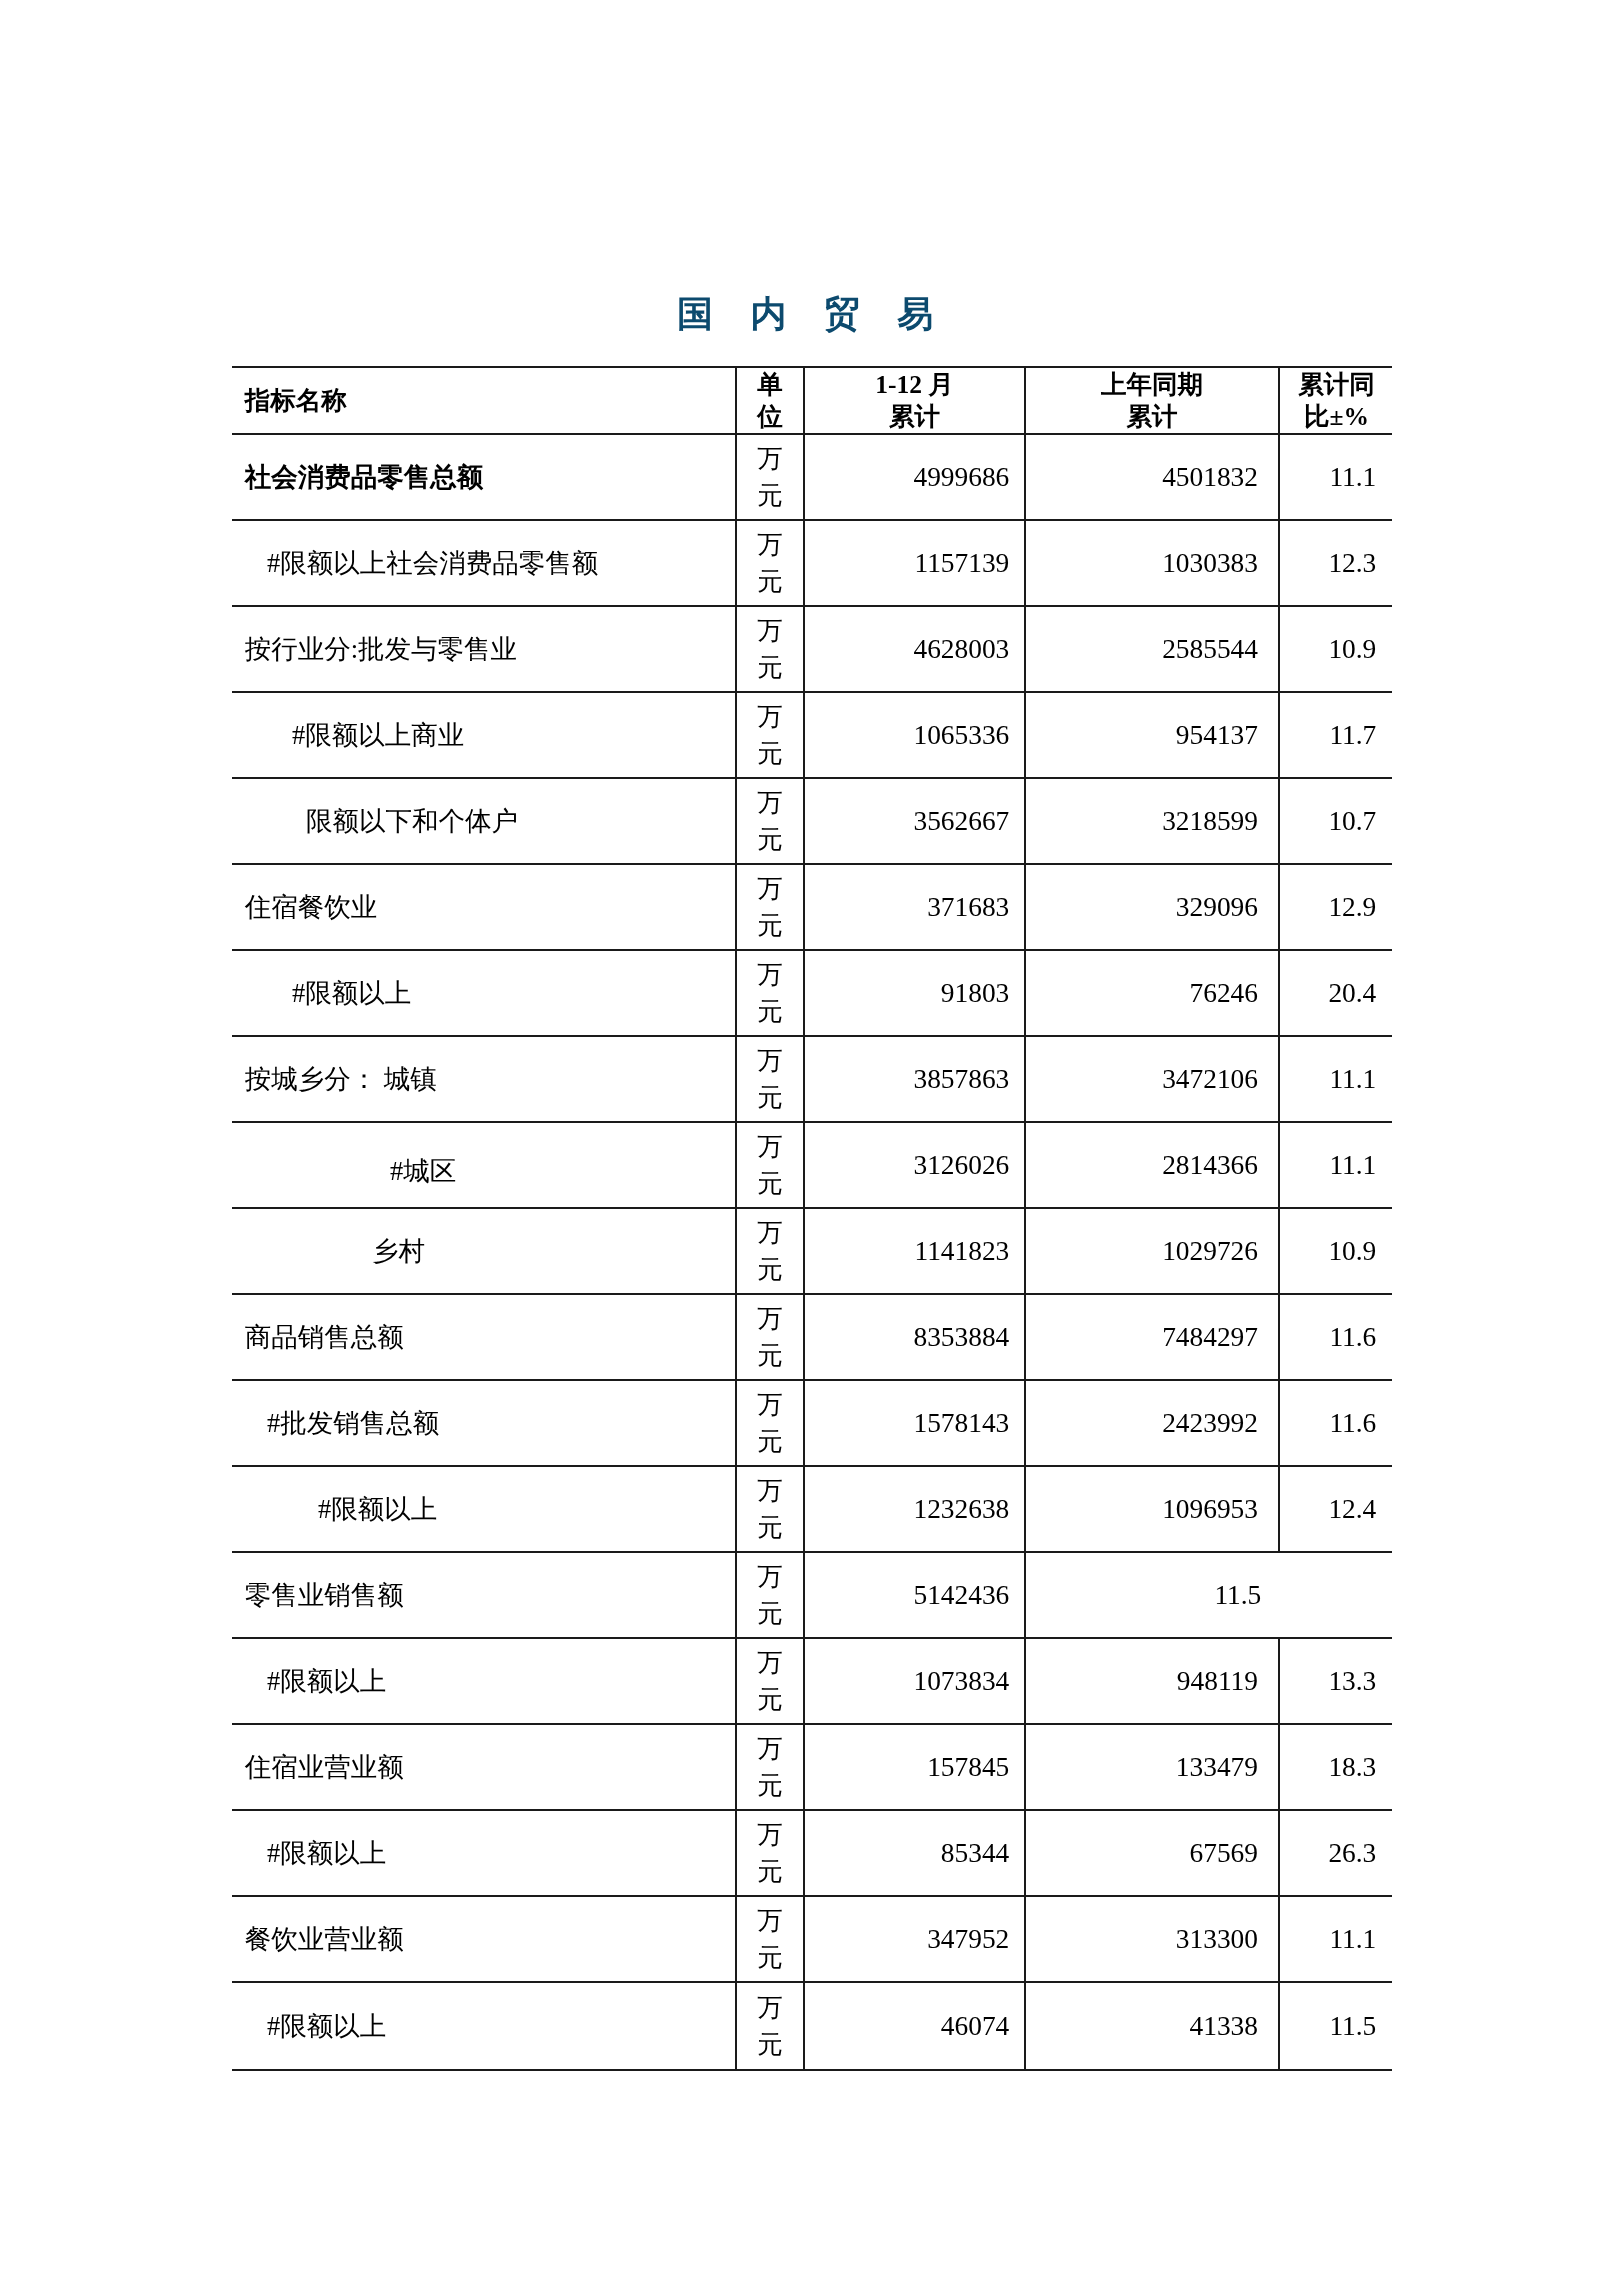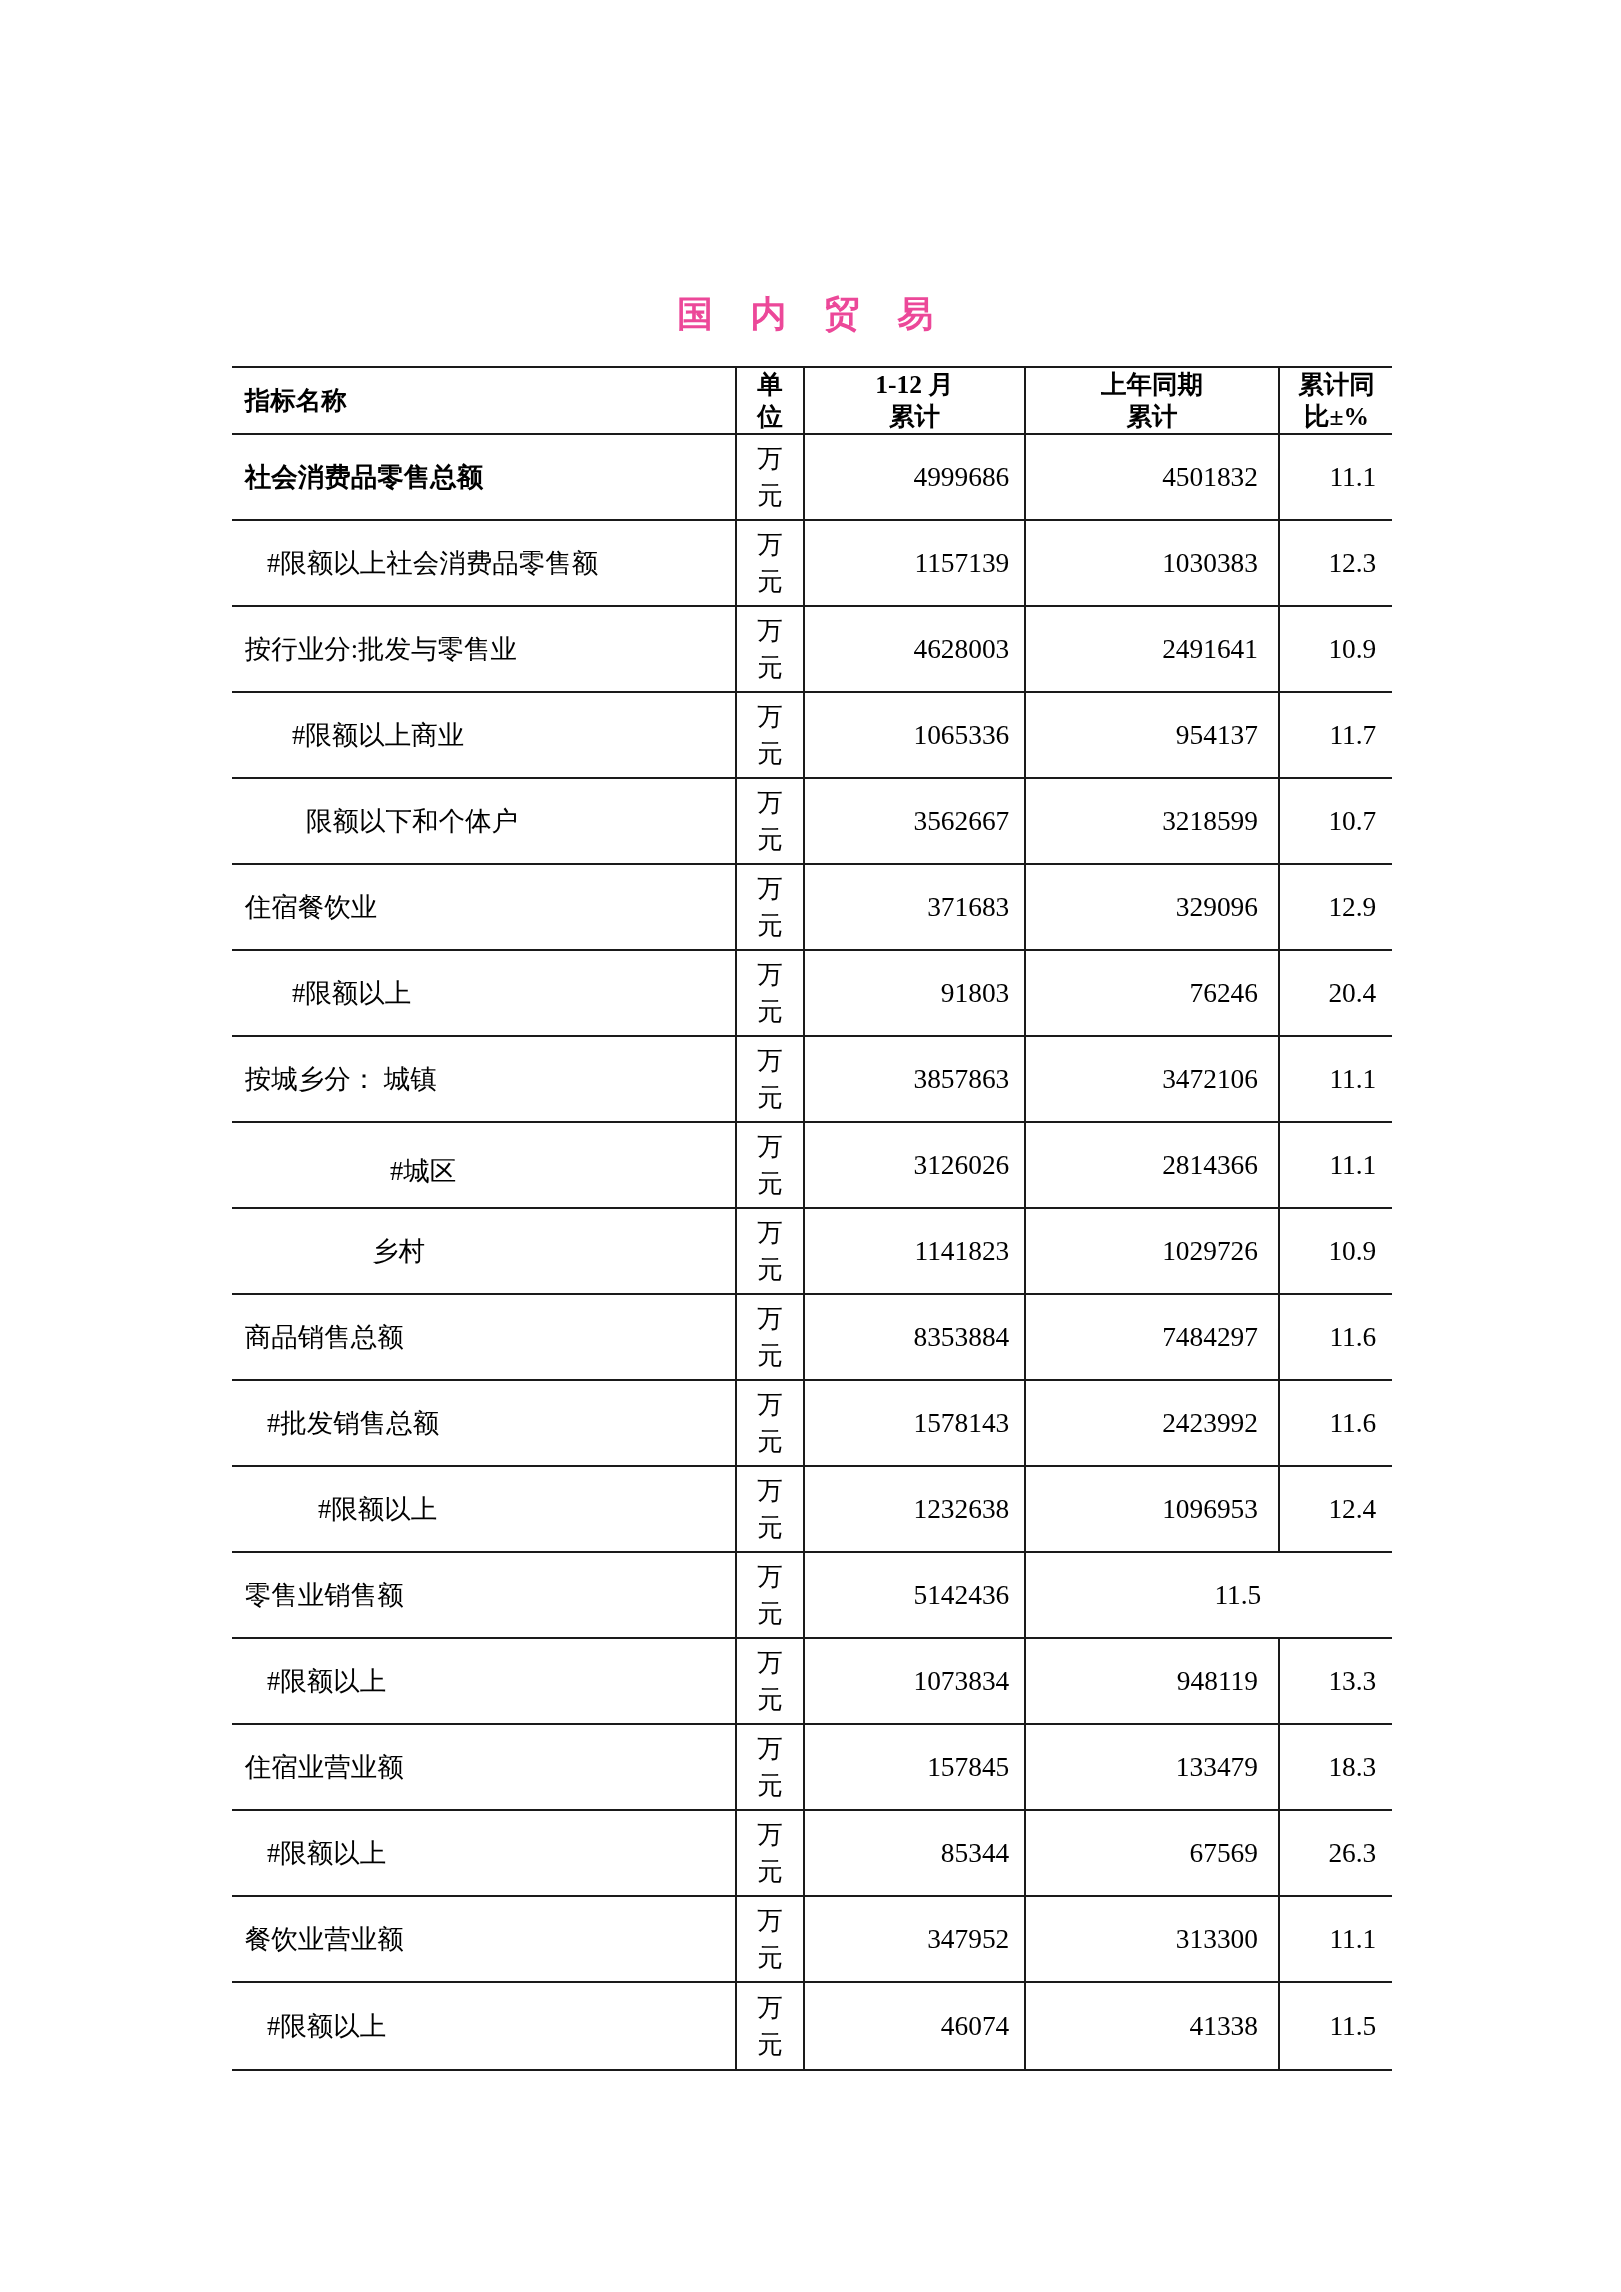--- a/index.html
+++ b/index.html
@@ -14,21 +14,21 @@
   .page-title {
     position: absolute;
     top: 290px;
     left: 232px;
     width: 1160px;
     text-align: center;
     font-family: "Liberation Sans", sans-serif;
     font-size: 36px;
     font-weight: 600;
     letter-spacing: 13.7px;
-    color: #ec4899;
+    color: #0c4a6e;
     white-space: nowrap;
   }
   .trade-table {
     position: absolute;
     top: 366px;
     left: 232px;
     width: 1160px;
     border-top: 2.9px solid #1a1a1a;
     border-bottom: 2.9px solid #1a1a1a;
   }
@@ -127,21 +127,21 @@
         <div class="td c4 num-cell c4">1030383</div>
         <div class="td c5 num-cell c5">12.3</div>
       </div>
       <div class="tr data-row">
         <div class="td c1 name-cell" style="padding-left: 12.7px;">按行业分:批发与零售业</div>
         <div class="td c2 unit-cell">
           <div class="">万</div>
           <div class="">元</div>
         </div>
         <div class="td c3 num-cell c3">4628003</div>
-        <div class="td c4 num-cell c4">2491641</div>
+        <div class="td c4 num-cell c4">2585544</div>
         <div class="td c5 num-cell c5">10.9</div>
       </div>
       <div class="tr data-row">
         <div class="td c1 name-cell" style="padding-left: 60px;">#限额以上商业</div>
         <div class="td c2 unit-cell">
           <div class="">万</div>
           <div class="">元</div>
         </div>
         <div class="td c3 num-cell c3">1065336</div>
         <div class="td c4 num-cell c4">954137</div>

